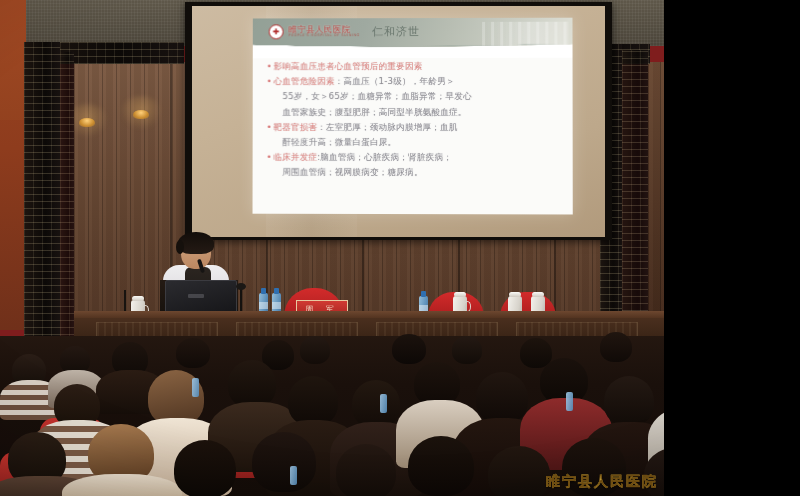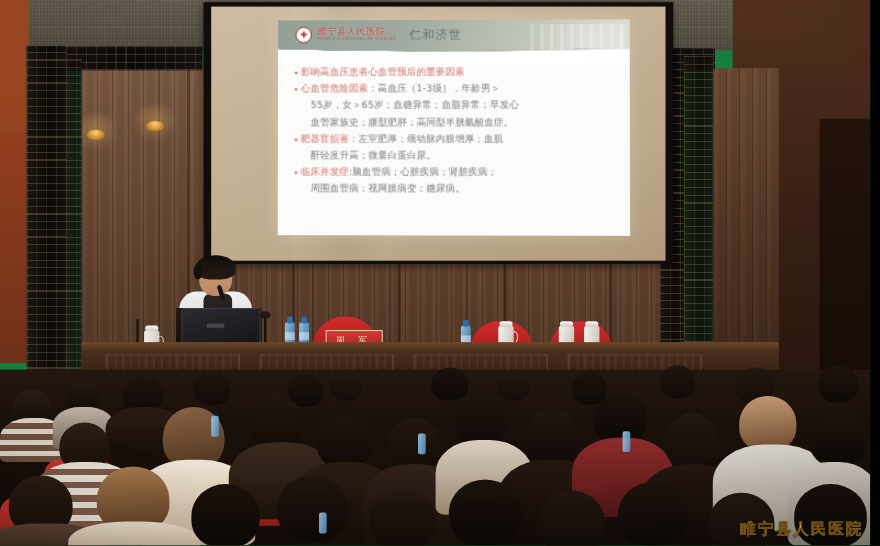--- a/index.html
+++ b/index.html
@@ -1,21 +1,21 @@
 <!DOCTYPE html>
 <html><head>
 <meta charset="utf-8">
 <title>Conference Hall Photo</title>
 <style>
   html,body{margin:0;padding:0;background:#000;}
   body{font-family:"Liberation Sans","DejaVu Sans",sans-serif;}
 
   #scene{
-    position:relative;width:791px;height:496px;overflow:hidden;
-    background:#15803d;
+    position:relative;width:664px;height:496px;overflow:hidden;
+    background:#7f1d1d;
   }
 
   
   .wall-left-red{
     position:absolute;left:0;top:0;width:26px;height:330px;
     background:linear-gradient(180deg,#9c4421 0%,#8e3c1d 45%,#70301a 100%);
   }
   .wall-left-red2{
     position:absolute;left:0;top:0;width:26px;height:120px;
     background:linear-gradient(180deg,#a34a24,#93421f);

